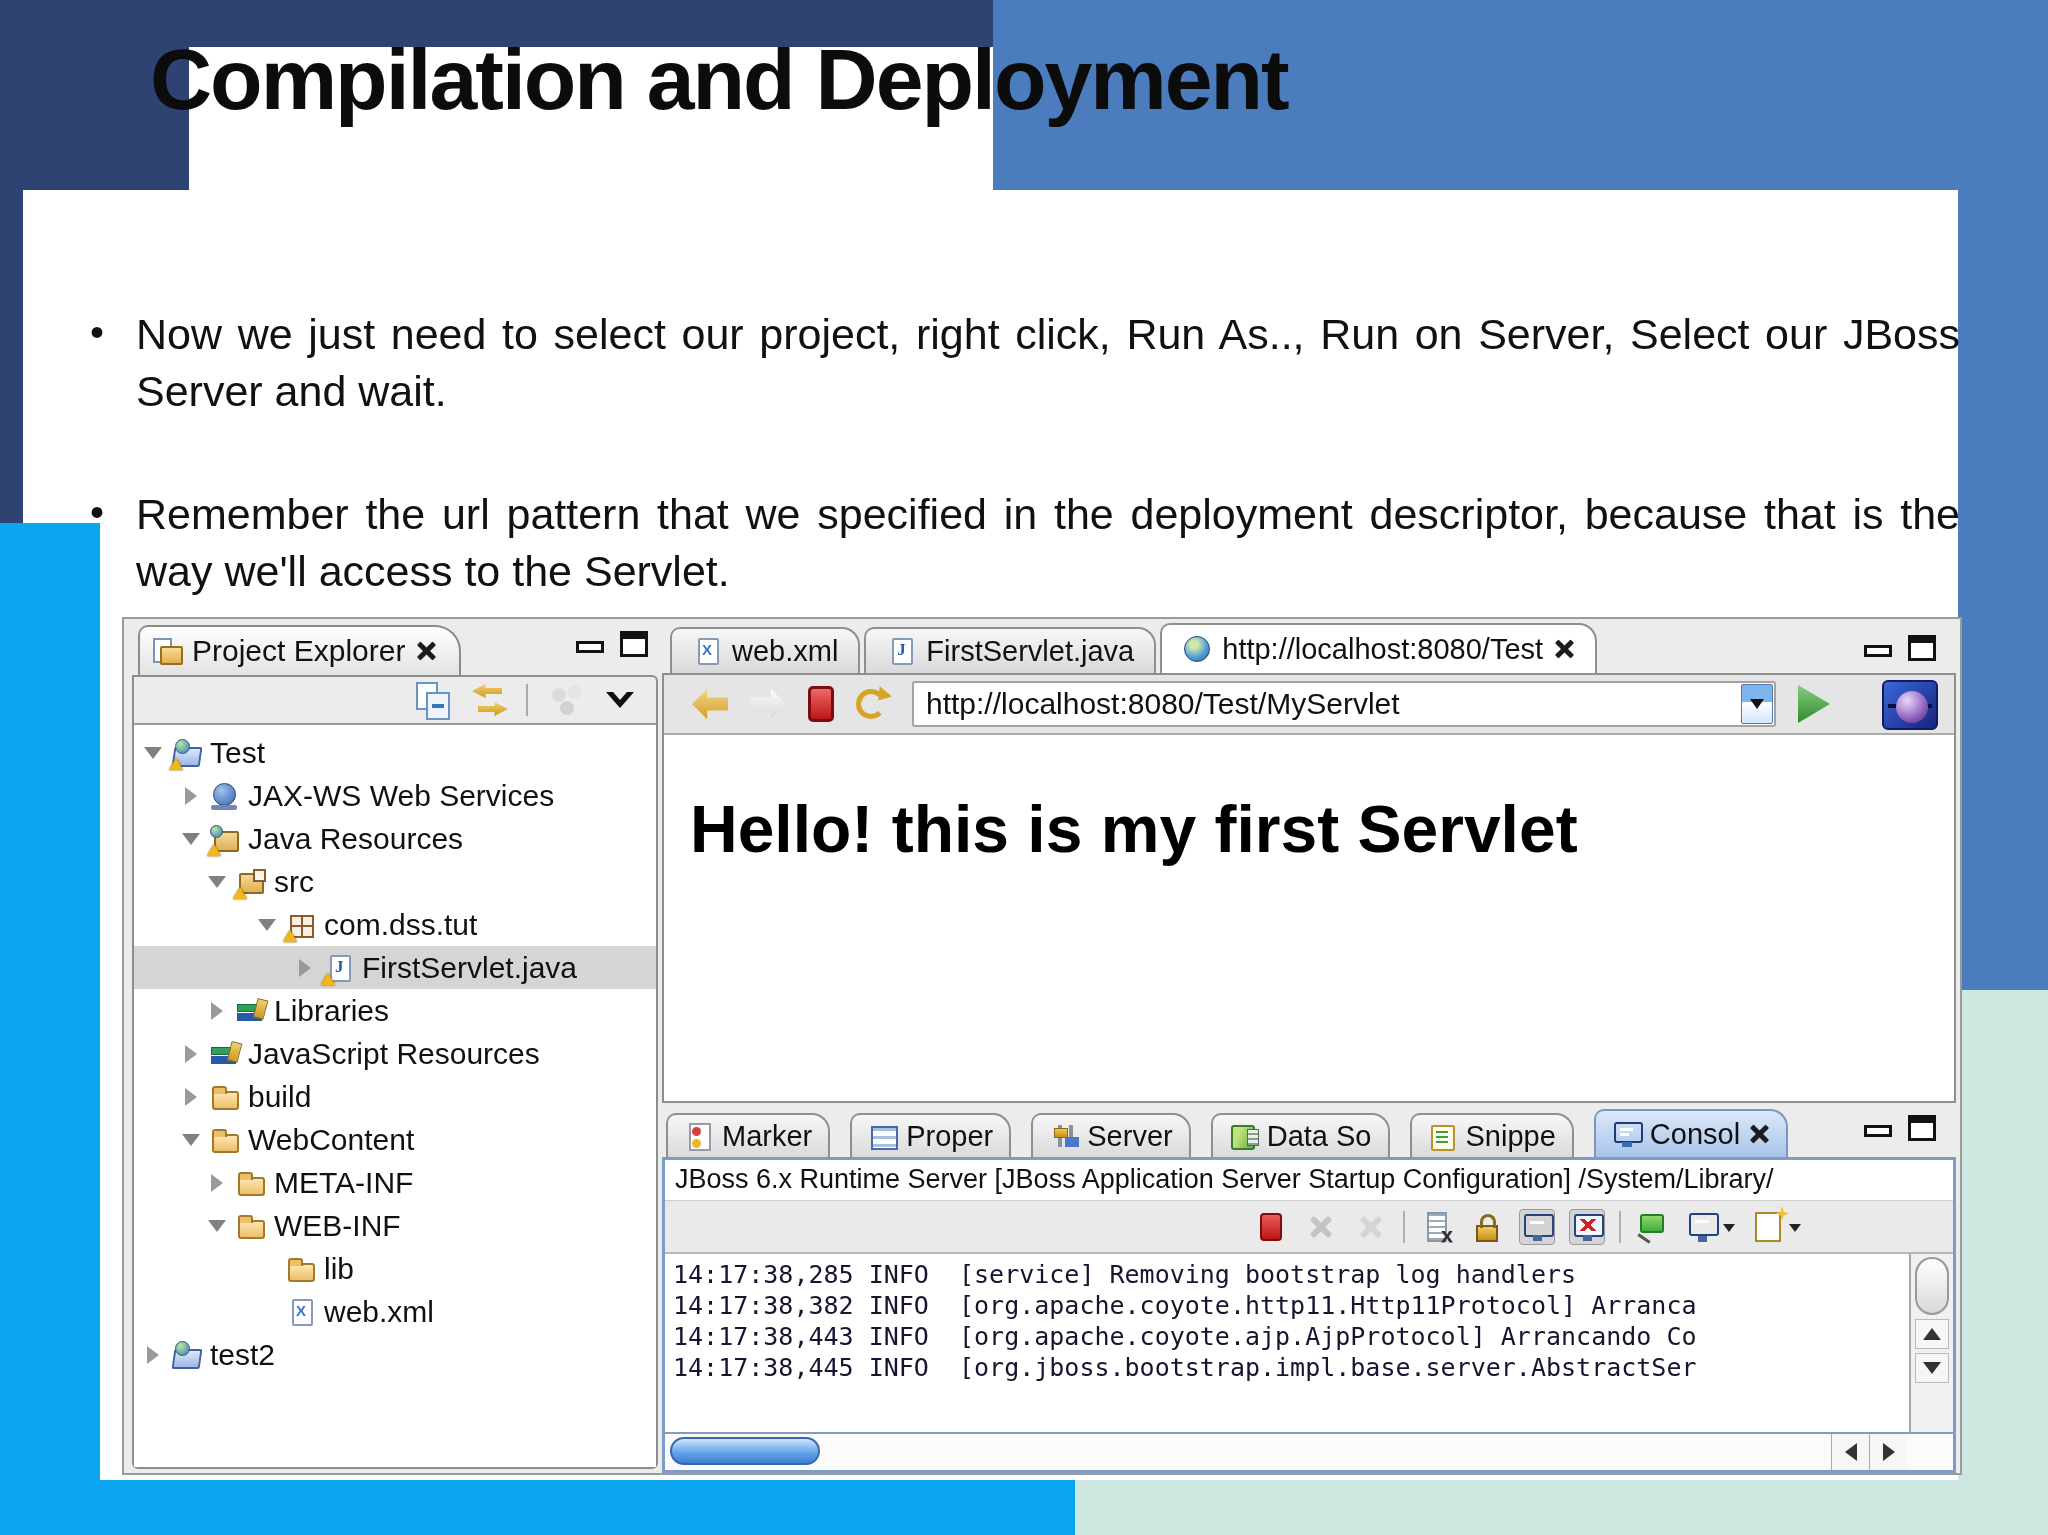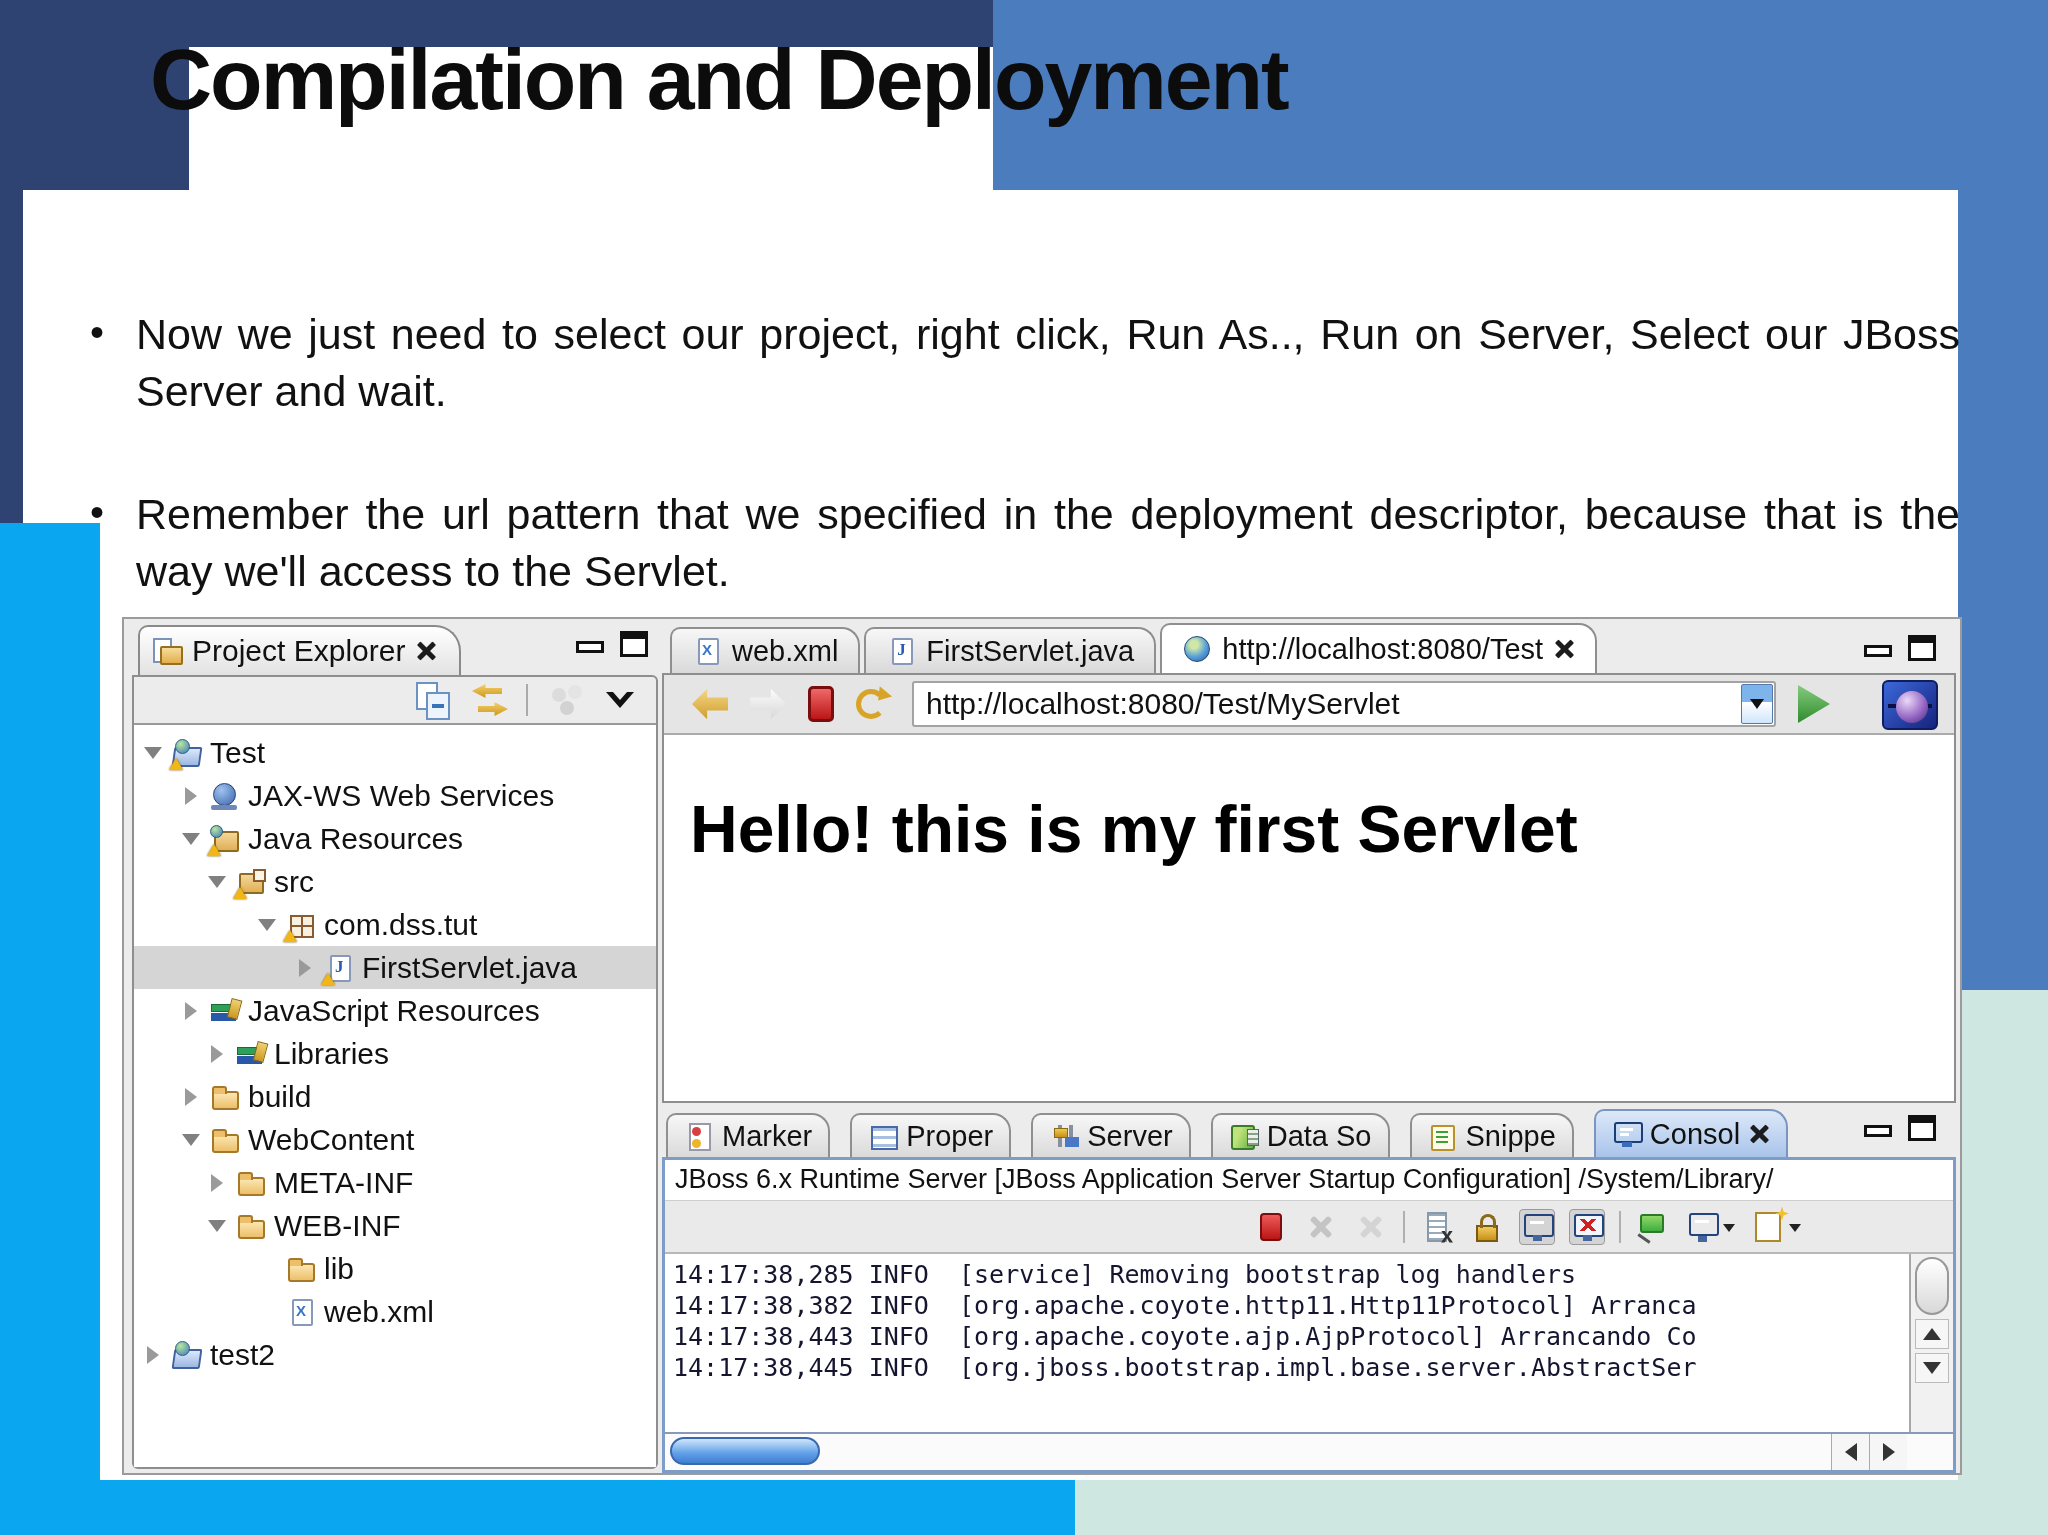--- a/index.html
+++ b/index.html
@@ -364,30 +364,30 @@
             </div>
 
             <div class="trow lv-4 selected warn" data-name="tree-item">
               <span class="arrow collapsed" data-name="tree-expand-arrow"></span>
               <span class="ic ic-java-file" data-name="java-file-icon">
                 <i class="warnmark" data-name="warning-overlay-icon"></i>
               </span>
               <span class="lbl" data-name="tree-item-label">FirstServlet.java</span>
             </div>
 
+            <div class="trow lv-2" data-name="tree-item">
+              <span class="arrow collapsed" data-name="tree-expand-arrow"></span>
+              <span class="ic ic-libraries" data-name="libraries-icon"></span>
+              <span class="lbl" data-name="tree-item-label">Libraries</span>
+            </div>
+
             <div class="trow lv-1" data-name="tree-item">
               <span class="arrow collapsed" data-name="tree-expand-arrow"></span>
               <span class="ic ic-libraries" data-name="libraries-icon"></span>
               <span class="lbl" data-name="tree-item-label">JavaScript Resources</span>
-            </div>
-
-            <div class="trow lv-2" data-name="tree-item">
-              <span class="arrow collapsed" data-name="tree-expand-arrow"></span>
-              <span class="ic ic-libraries" data-name="libraries-icon"></span>
-              <span class="lbl" data-name="tree-item-label">Libraries</span>
             </div>
 
             <div class="trow lv-1" data-name="tree-item">
               <span class="arrow collapsed" data-name="tree-expand-arrow"></span>
               <span class="ic ic-folder" data-name="folder-icon"></span>
               <span class="lbl" data-name="tree-item-label">build</span>
             </div>
 
             <div class="trow lv-1" data-name="tree-item">
               <span class="arrow expanded" data-name="tree-expand-arrow"></span>

